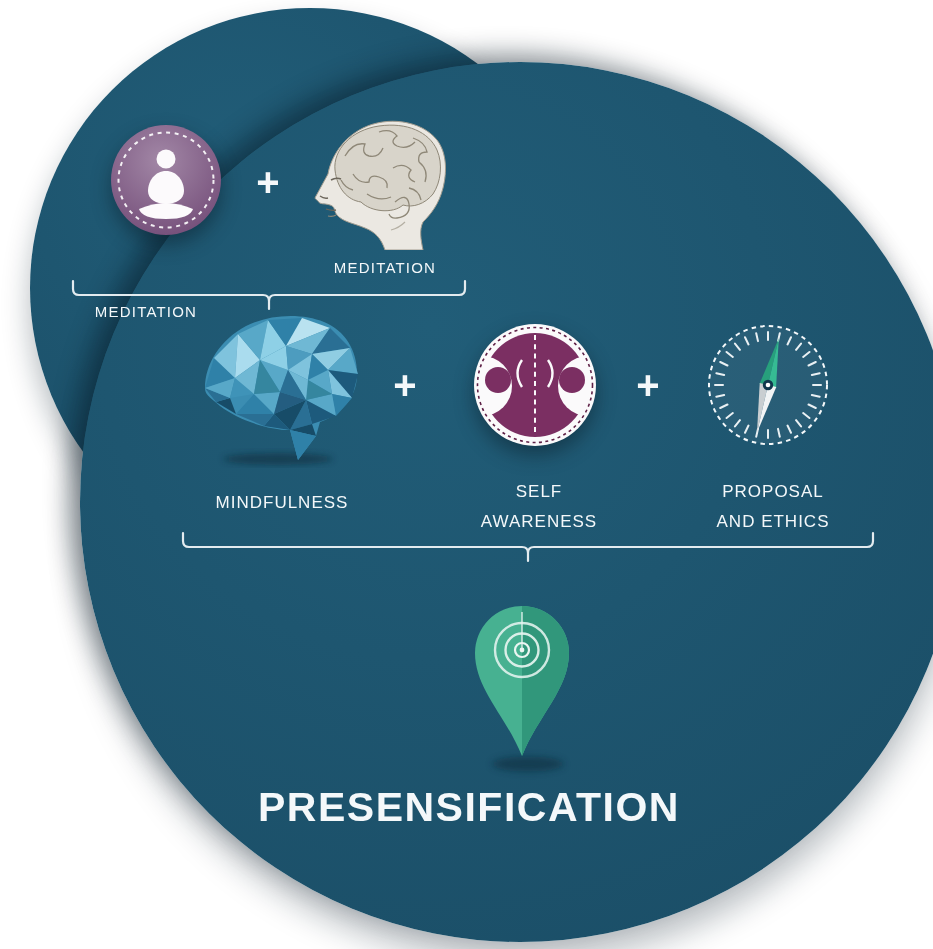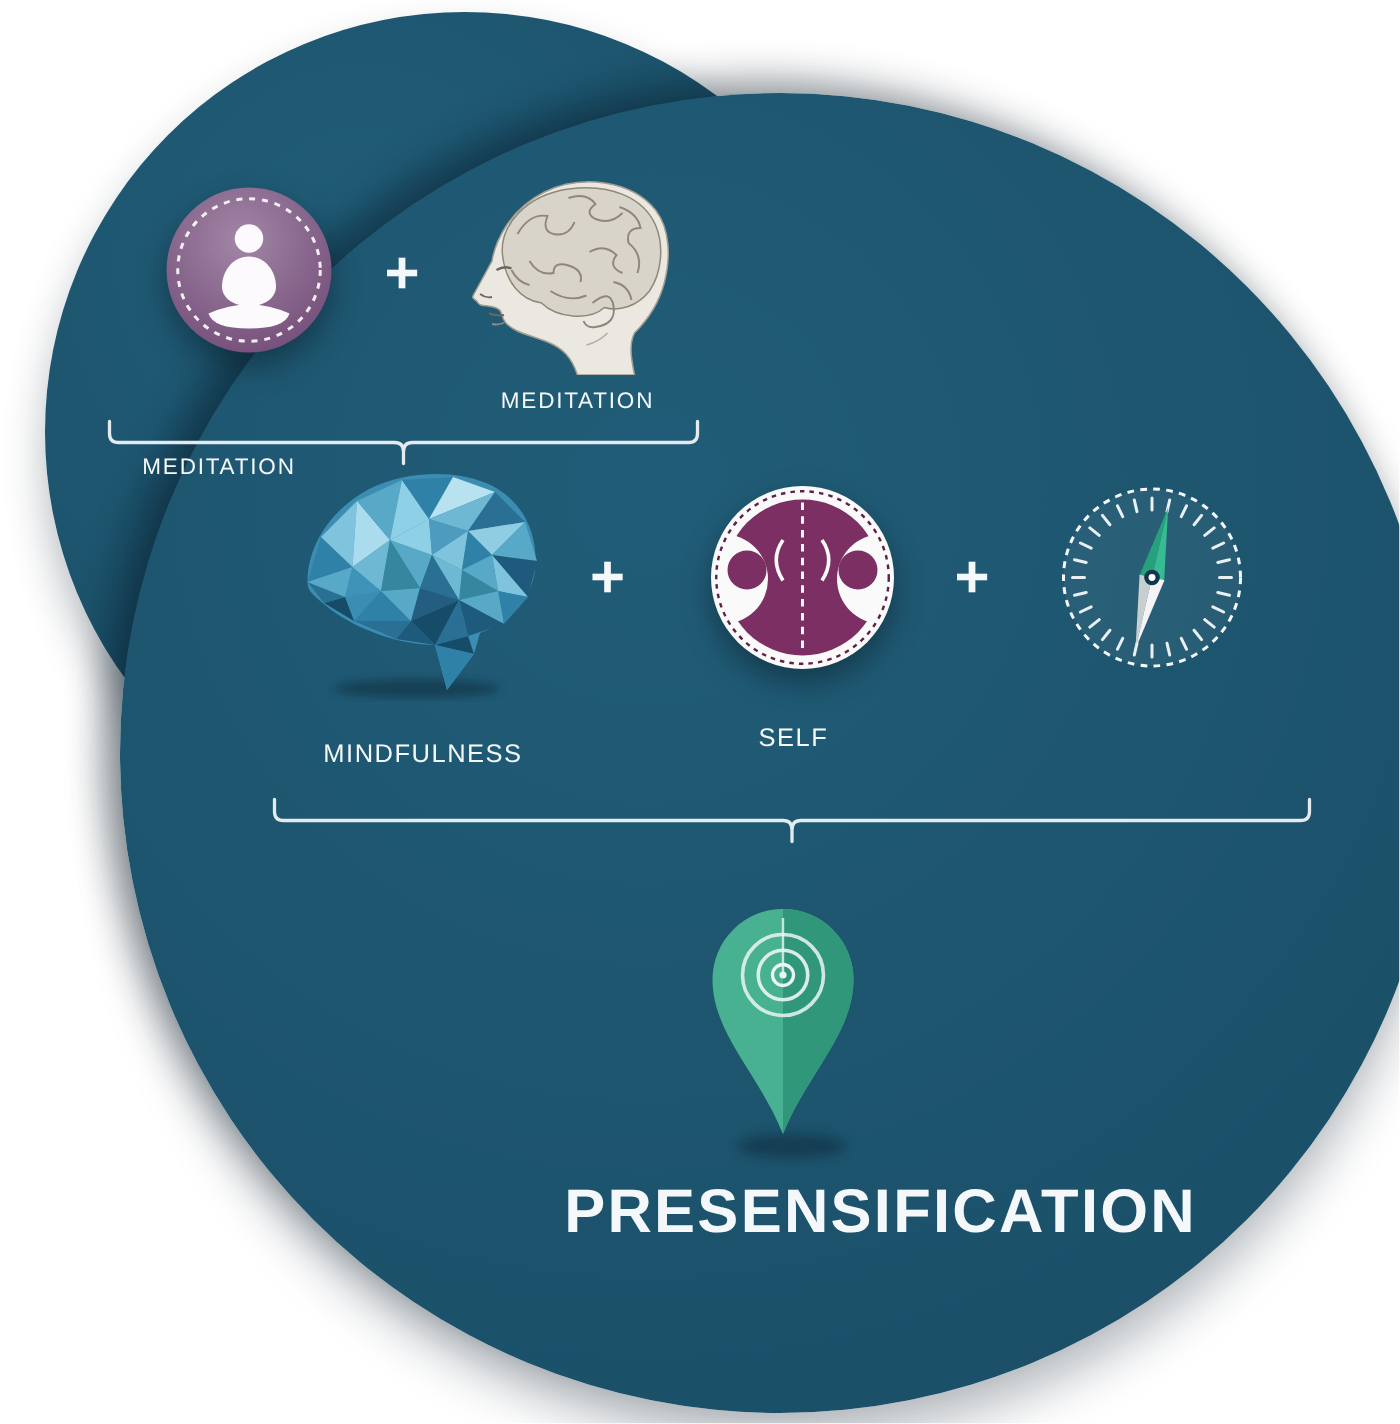--- a/index.html
+++ b/index.html
@@ -25,21 +25,21 @@
     text-align:center;letter-spacing:1.2px;
     font-size:15px;line-height:20px;
   }
   .label2{font-size:17px;line-height:30px;letter-spacing:1px;}
   .plus{
     color:var(--text,#f4f8fa);
     font-size:40px;font-weight:bold;line-height:48px;width:44px;text-align:center;
   }
   .bracket path{fill:none;stroke:#e3ebef;stroke-width:2.2;stroke-linecap:round;stroke-linejoin:round;}
   #title{
-    left:258px;top:782px;width:540px;text-align:right;
+    left:258px;top:782px;width:540px;text-align:left;
     color:var(--text,#f4f8fa);font-size:41px;font-weight:700;letter-spacing:1.5px;line-height:50px;
   }
   .shadowed{filter:drop-shadow(0 9px 10px rgba(6,22,32,.45));}
   .ticks line{stroke:#f4f8fa;stroke-width:2;stroke-linecap:round;opacity:.95;}
   .engrave{stroke:#8f8878;stroke-width:1.3;fill:none;}
   svg{display:block;}
 </style>
 </head>
 <body>
 
@@ -210,24 +210,29 @@
       <polygon points="63,15 71.5,64 63,64" fill="#36bb93"></polygon>
       <polygon points="63,112 54.5,63 63,63" fill="#c9ced1"></polygon>
       <polygon points="63,112 71.5,63 63,63" fill="#f2f4f5"></polygon>
     </g>
     <circle cx="63" cy="63" r="5.2" fill="#10374d"></circle>
     <circle cx="63" cy="63" r="2.3" fill="#ffffff"></circle>
   </svg>
 
   <div class="abs label label2" style="left:192px;top:488px;width:180px;">MINDFULNESS</div>
 
-  <div class="abs label label2" style="left:444px;top:477px;width:170px;">
+  <div class="abs label label2" style="left:454px;top:477px;width:170px;">
     <div>SELF</div>
+    <div>AWARENESS</div>
   </div>
 
+  <div class="abs label label2" style="left:688px;top:477px;width:170px;">
+    <div>PROPOSAL</div>
+    <div>AND ETHICS</div>
+  </div>
 
   <svg class="abs bracket" style="left:180px;top:530px;" width="696" height="34" viewBox="0 0 696 34">
     <path d="M3,3 L3,11 Q3,17 9,17 L342,17 Q348,17 348,23 L348,31 M693,3 L693,11 Q693,17 687,17 L354,17 Q348,17 348,23"></path>
   </svg>
 
   <svg class="abs" style="left:452px;top:596px;" width="140" height="185" viewBox="0 0 140 185">
     <defs>
       <filter id="pblur" x="-60%" y="-60%" width="220%" height="220%">
           <feGaussianBlur stdDeviation="3.5"></feGaussianBlur>
         </filter>

